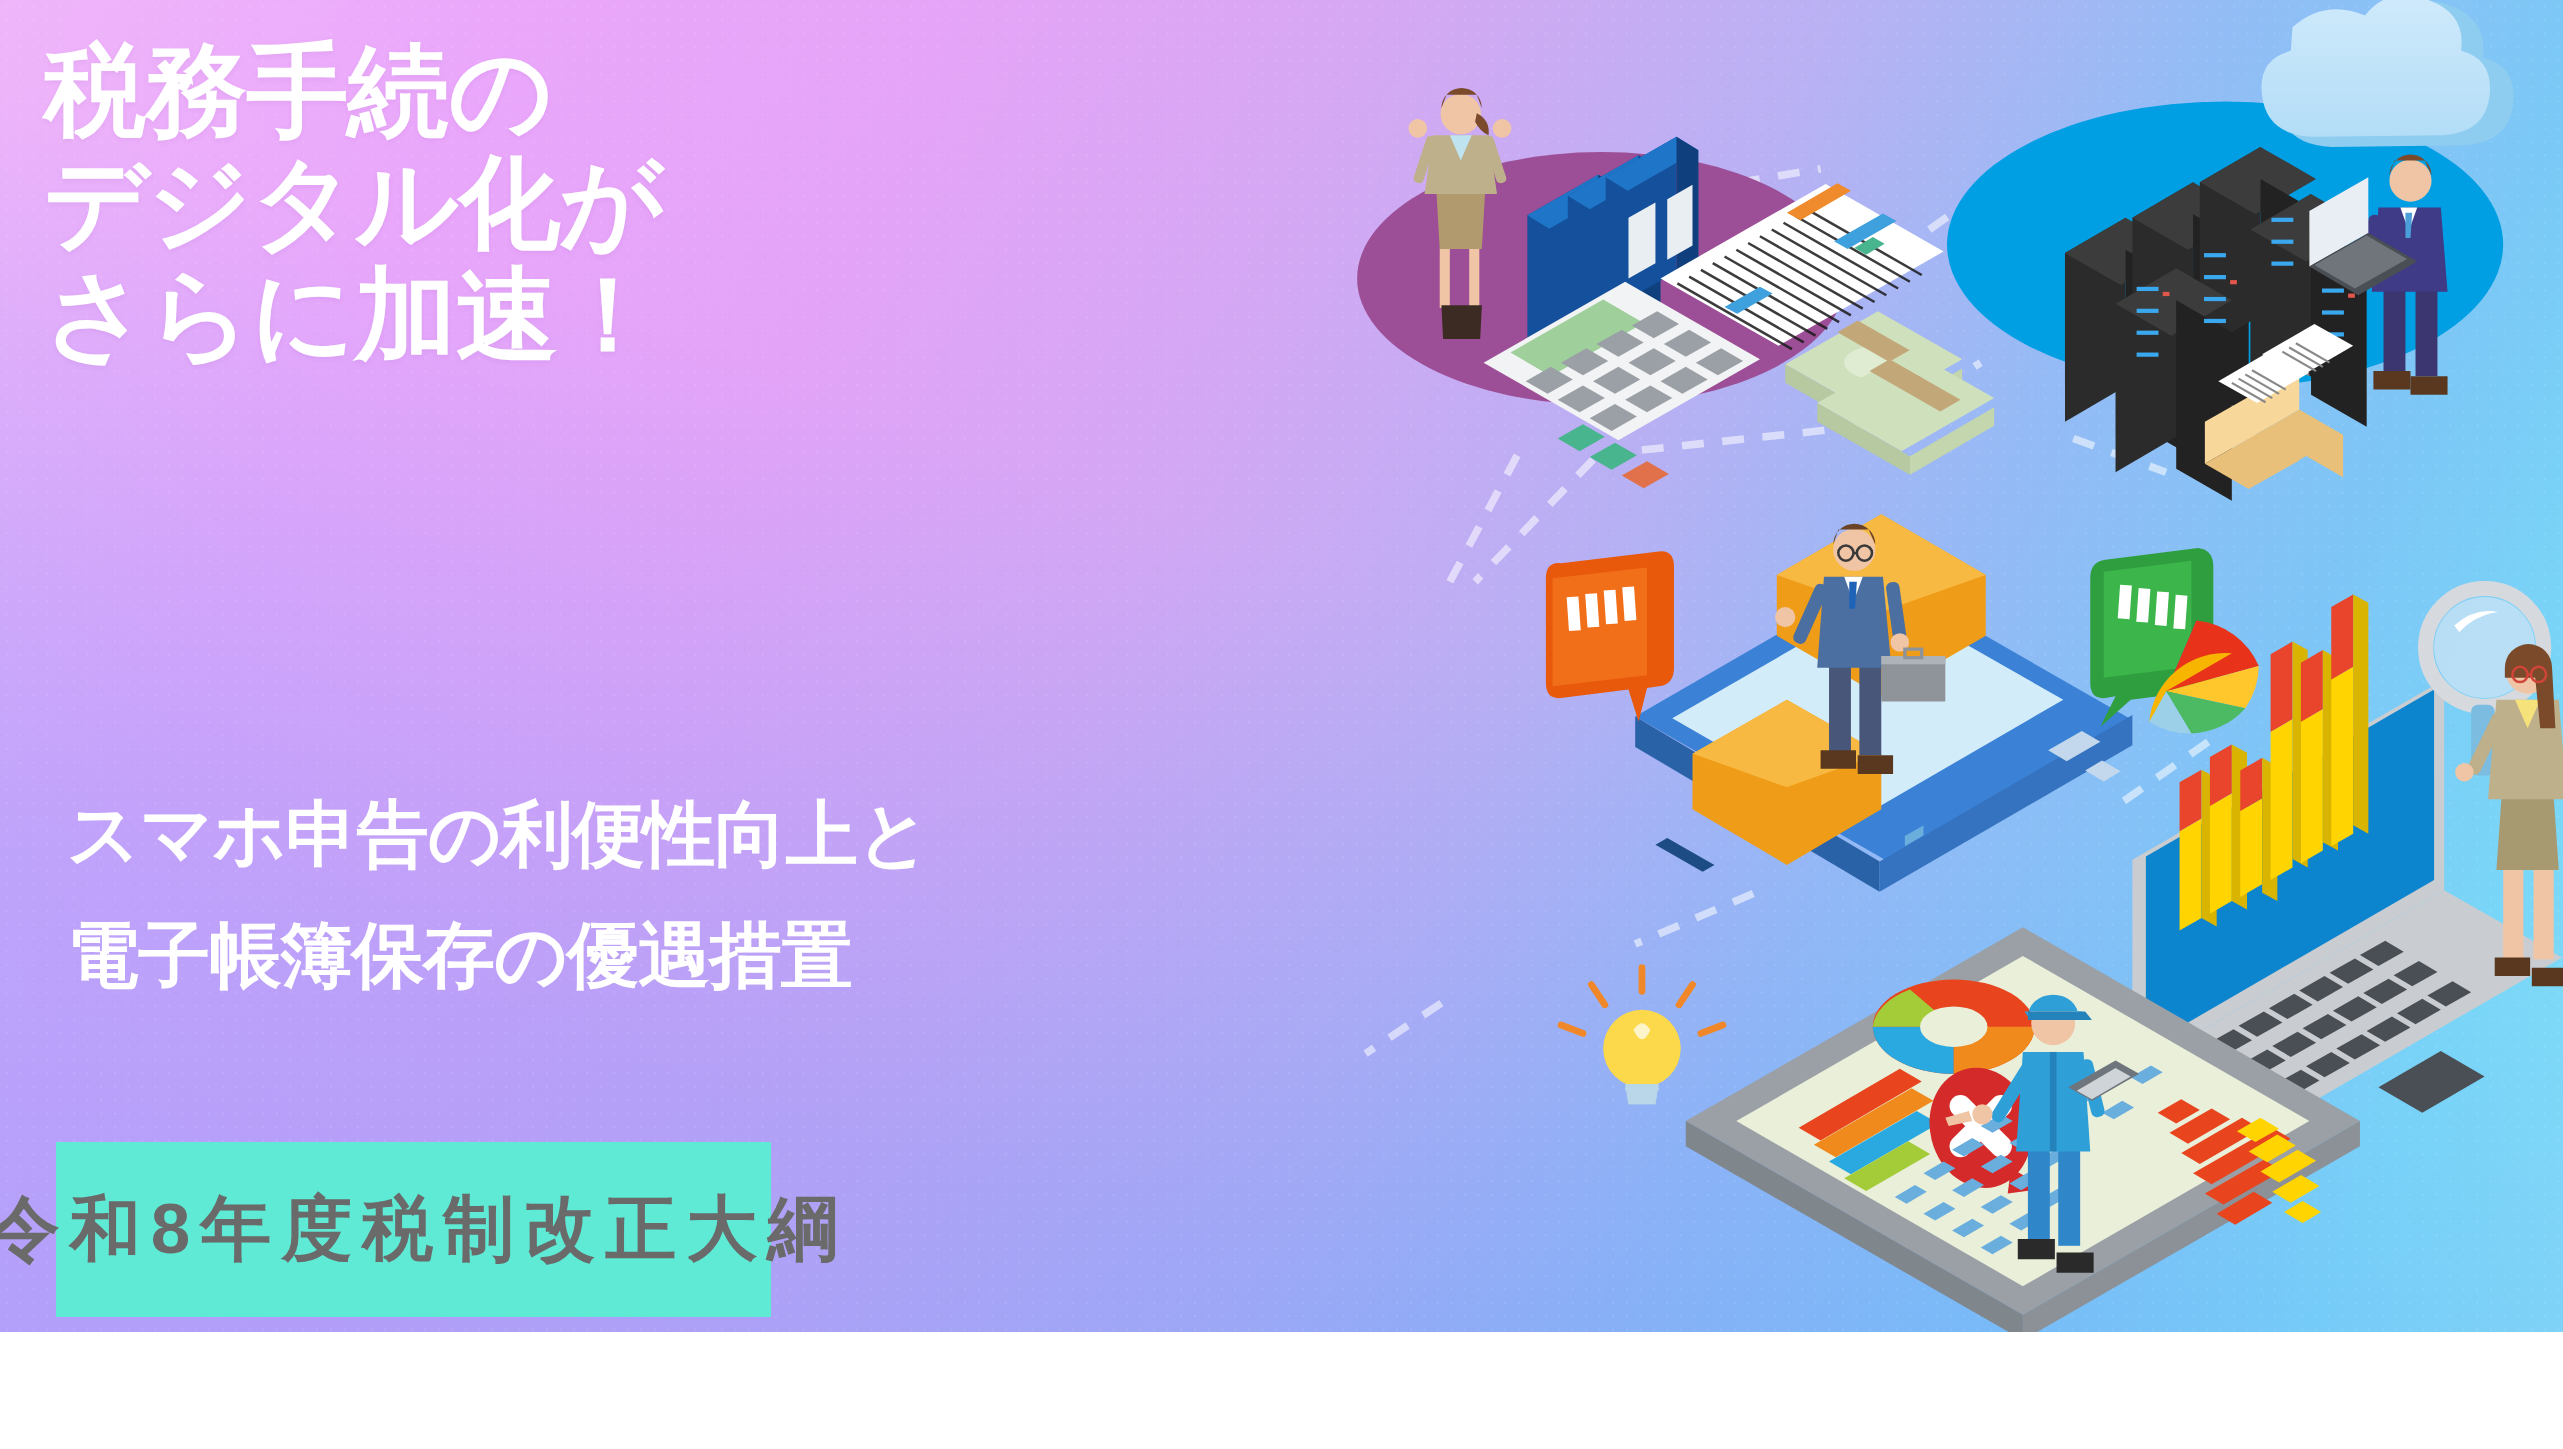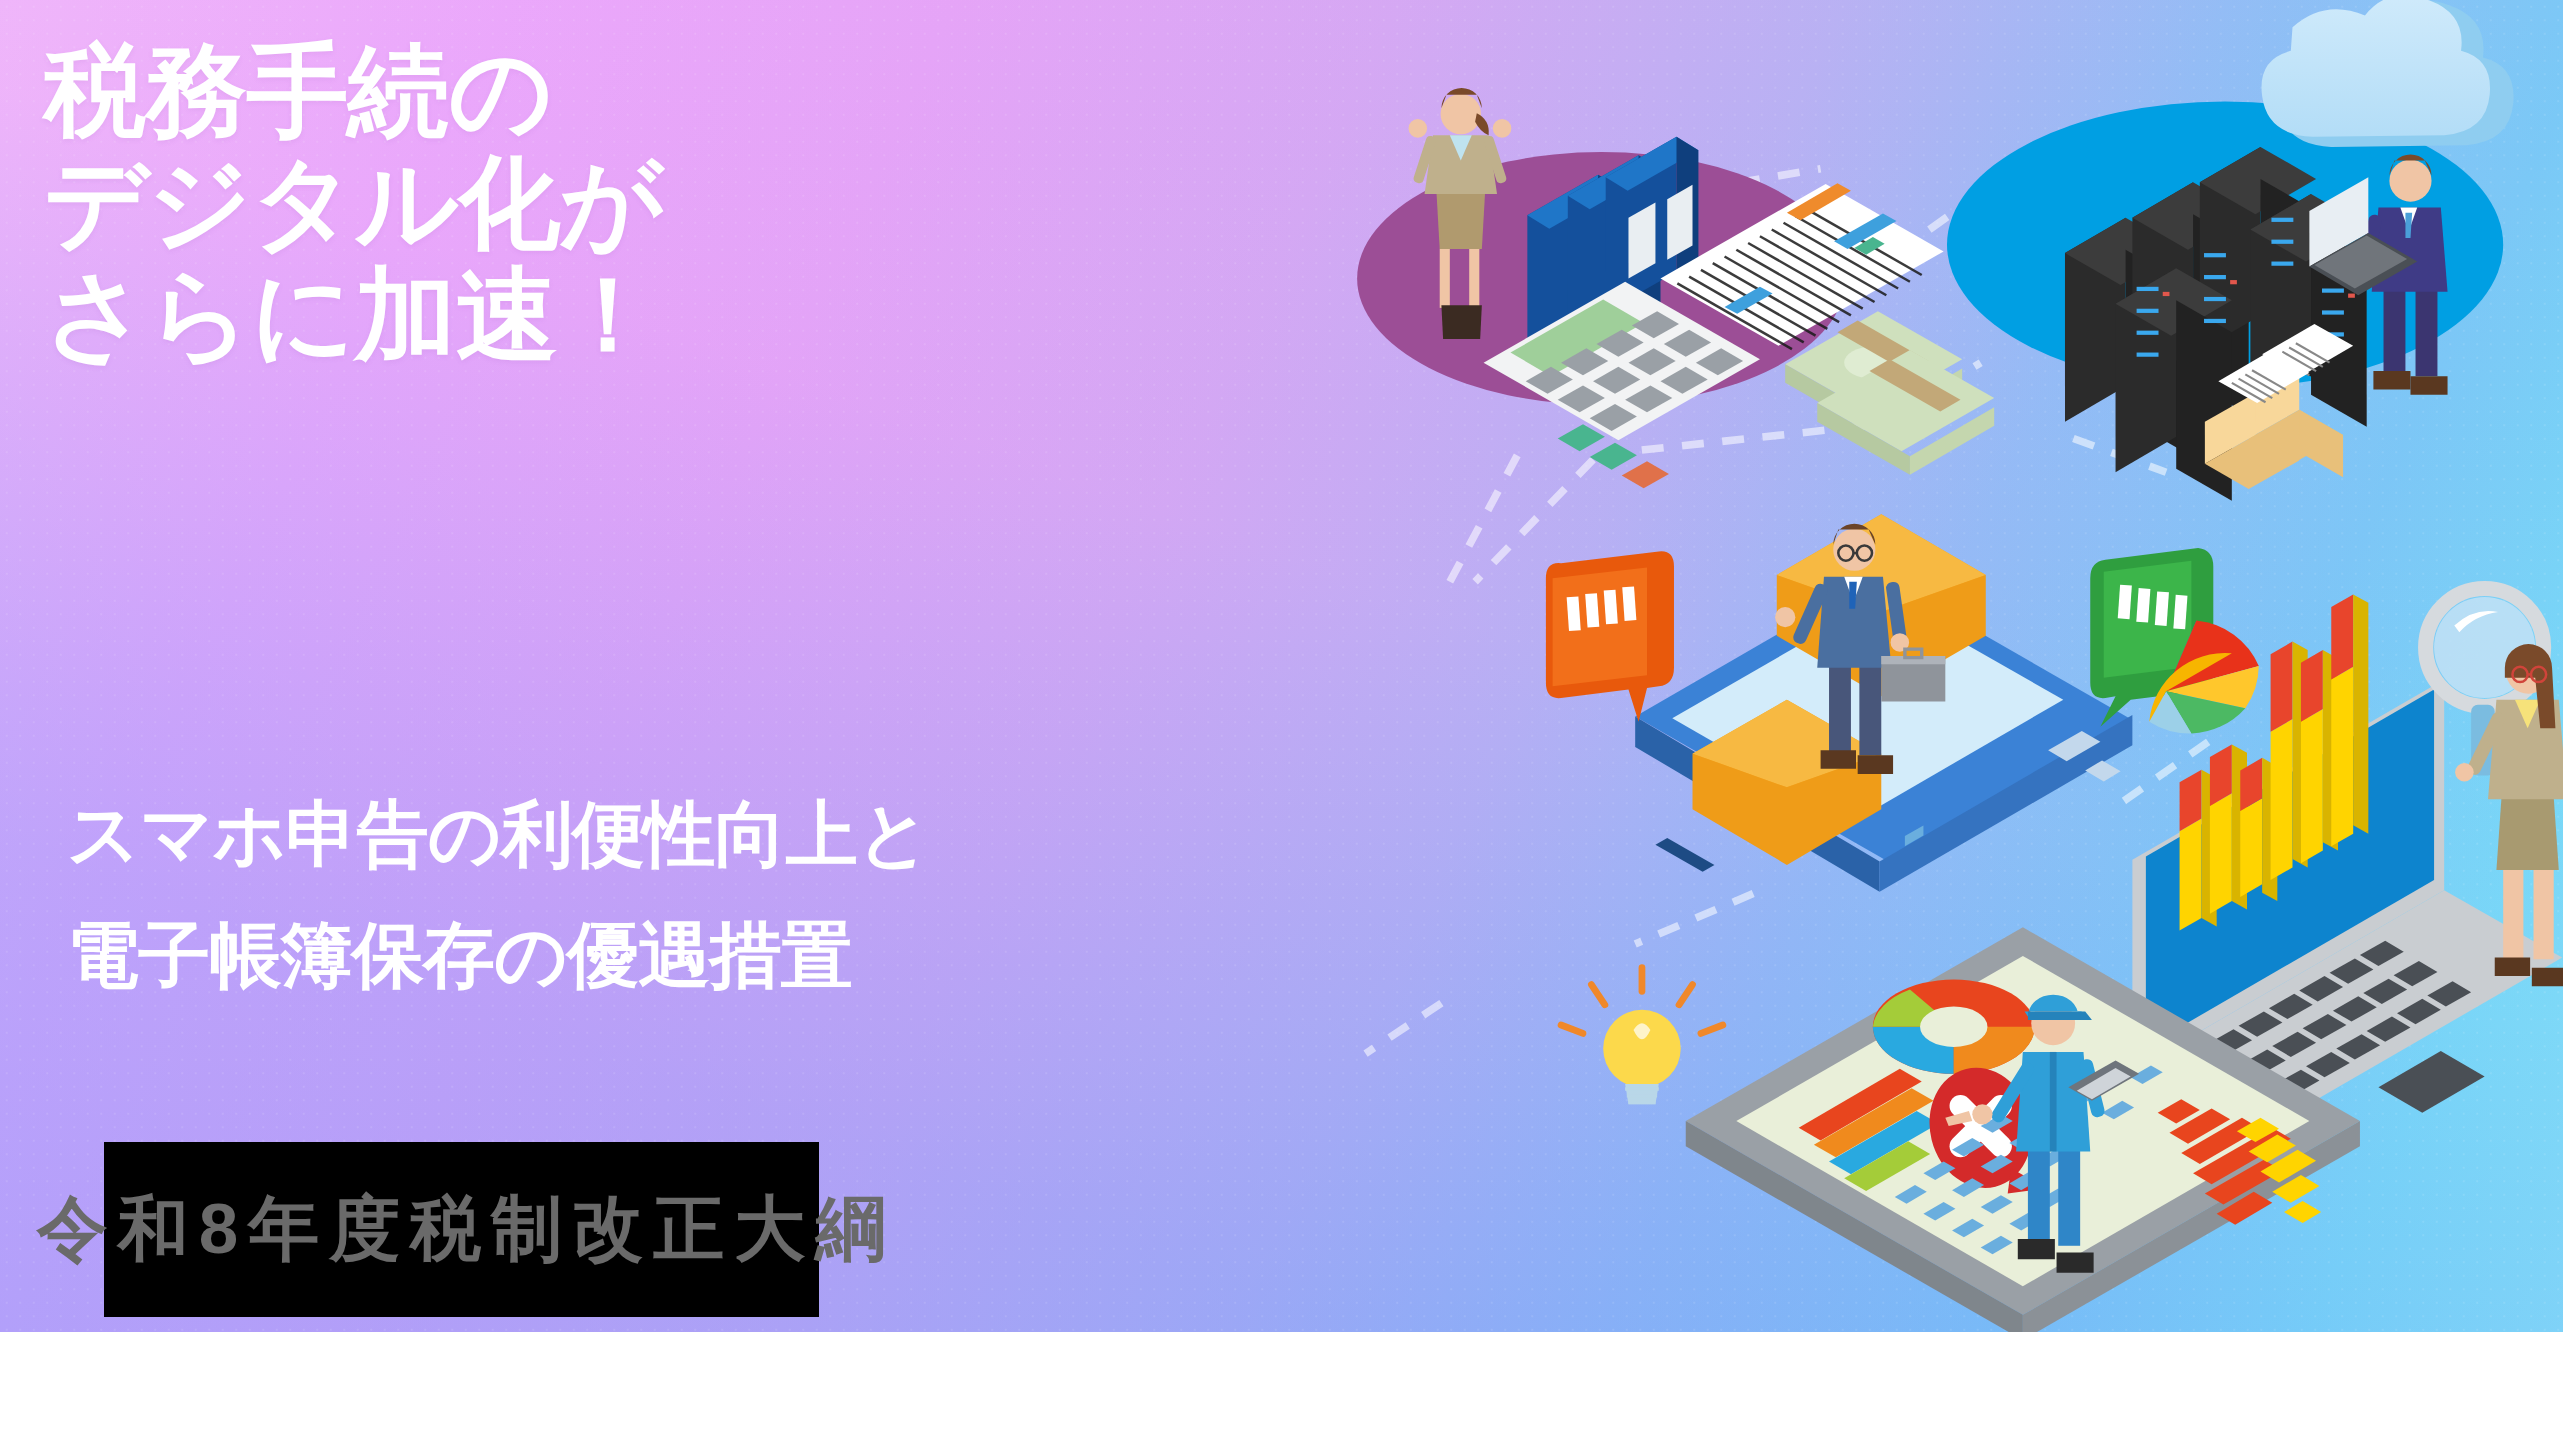--- a/index.html
+++ b/index.html
@@ -61,22 +61,22 @@
     color:#ffffff;
     font-weight:bold;
     font-size:72px;
     line-height:121px;
     letter-spacing:-0.8px;
     white-space:pre;
   }
   .badge{
     position:absolute;left:56px;top:1142px;
     width:715px;height:175px;
-    background:#000000;
-    display:flex;align-items:center;justify-content:center;margin-left:48px;
+    background:#5eead4;
+    display:flex;align-items:center;justify-content:center;
   }
   .badge-text{
     color:#6a6a6a;
     font-weight:bold;
     font-size:71px;
     letter-spacing:10px;
     text-indent:10px;
     white-space:pre;
   }
 

